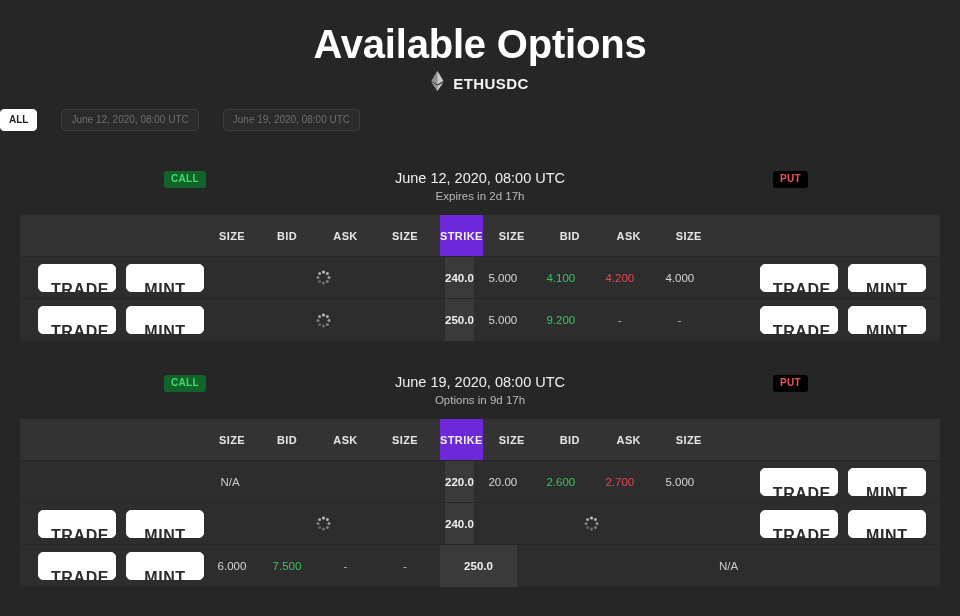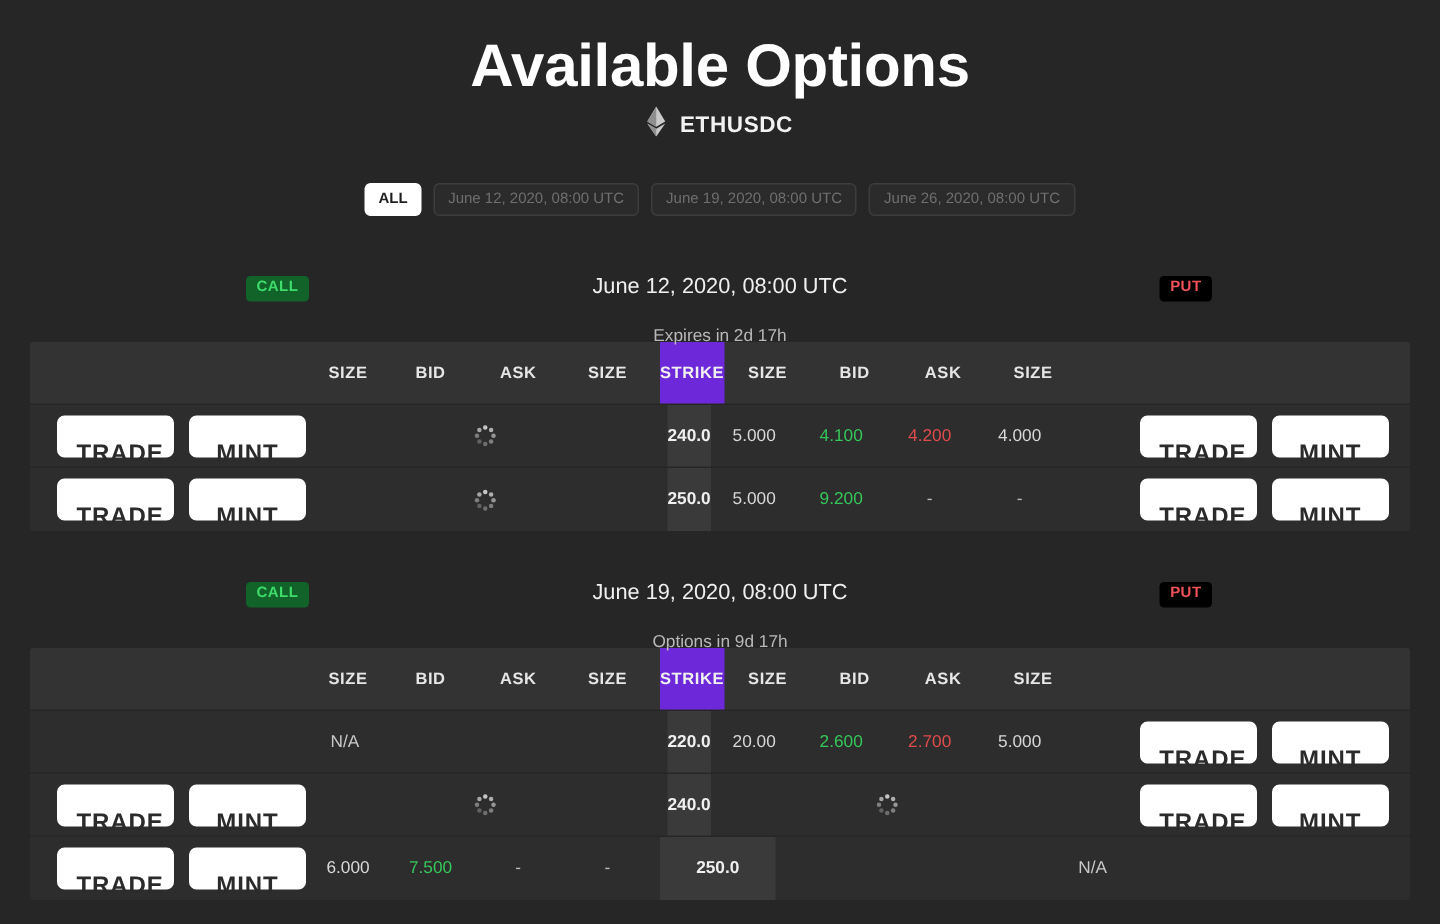--- a/index.html
+++ b/index.html
@@ -37,23 +37,22 @@
     font-size: 15px;
     font-weight: bold;
     color: #f2f2f2;
     letter-spacing: 0.4px;
   }
 
   
   .filter-bar {
     display: flex;
     align-items: center;
-    justify-content: center;
-    gap: 8px;
-    margin-top: 29px;
+    gap: 24px;
+    margin-top: 16px;
     height: 22px;
   }
   .pill {
     height: 22px;
     line-height: 20px;
     padding: 0 9px;
     border-radius: 4px;
     font-size: 10px;
     border: 1px solid #3d3d3d;
     background: #2b2b2b;
@@ -84,21 +83,21 @@
   }
   .exp-date {
     font-size: 14.5px;
     color: #f0f0f0;
     line-height: 18px;
   }
   .exp-sub {
     font-size: 11.5px;
     color: #b9b9b9;
     line-height: 16px;
-    margin-top: 16px;
+    margin-top: 1px;
   }
   .badge {
     position: absolute;
     top: 2px;
     height: 17px;
     line-height: 16px;
     padding: 0 7px;
     border-radius: 3px;
     font-size: 10px;
     font-weight: bold;
@@ -224,21 +223,20 @@
         <path d="M13 29.5 L13 40 L1 22.5 Z" fill="#8f8f8f"></path>
       </svg>
     </span>
     <span class="pair-name">ETHUSDC</span>
   </div>
 
   <div class="filter-bar">
     <button class="pill active">ALL</button>
     <button class="pill">June 12, 2020, 08:00 UTC</button>
     <button class="pill">June 19, 2020, 08:00 UTC</button>
-    <button class="pill">June 26, 2020, 08:00 UTC</button>
   </div>
 
   <div class="section">
     <div class="section-head">
       <span class="badge call">CALL</span>
       <div class="center">
         <div class="exp-date">June 12, 2020, 08:00 UTC</div>
         <div class="exp-sub">Expires in 2d 17h</div>
       </div>
       <span class="badge put">PUT</span>

